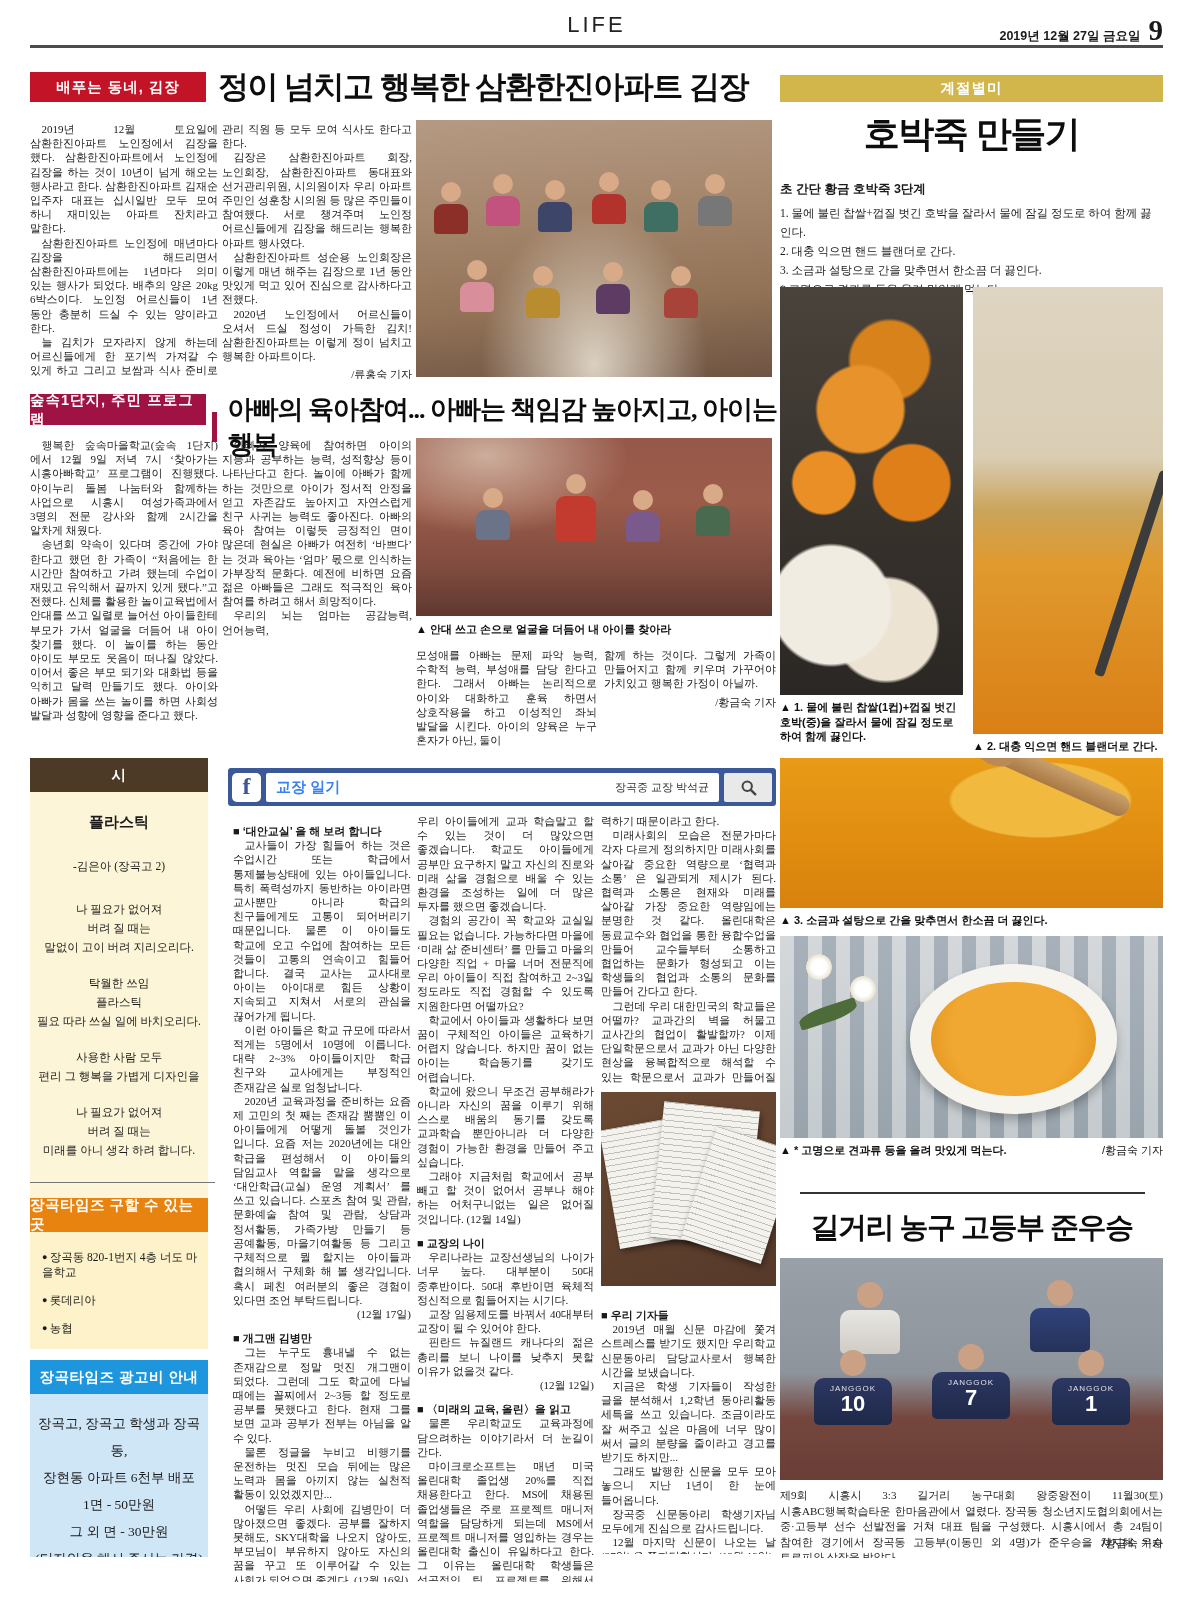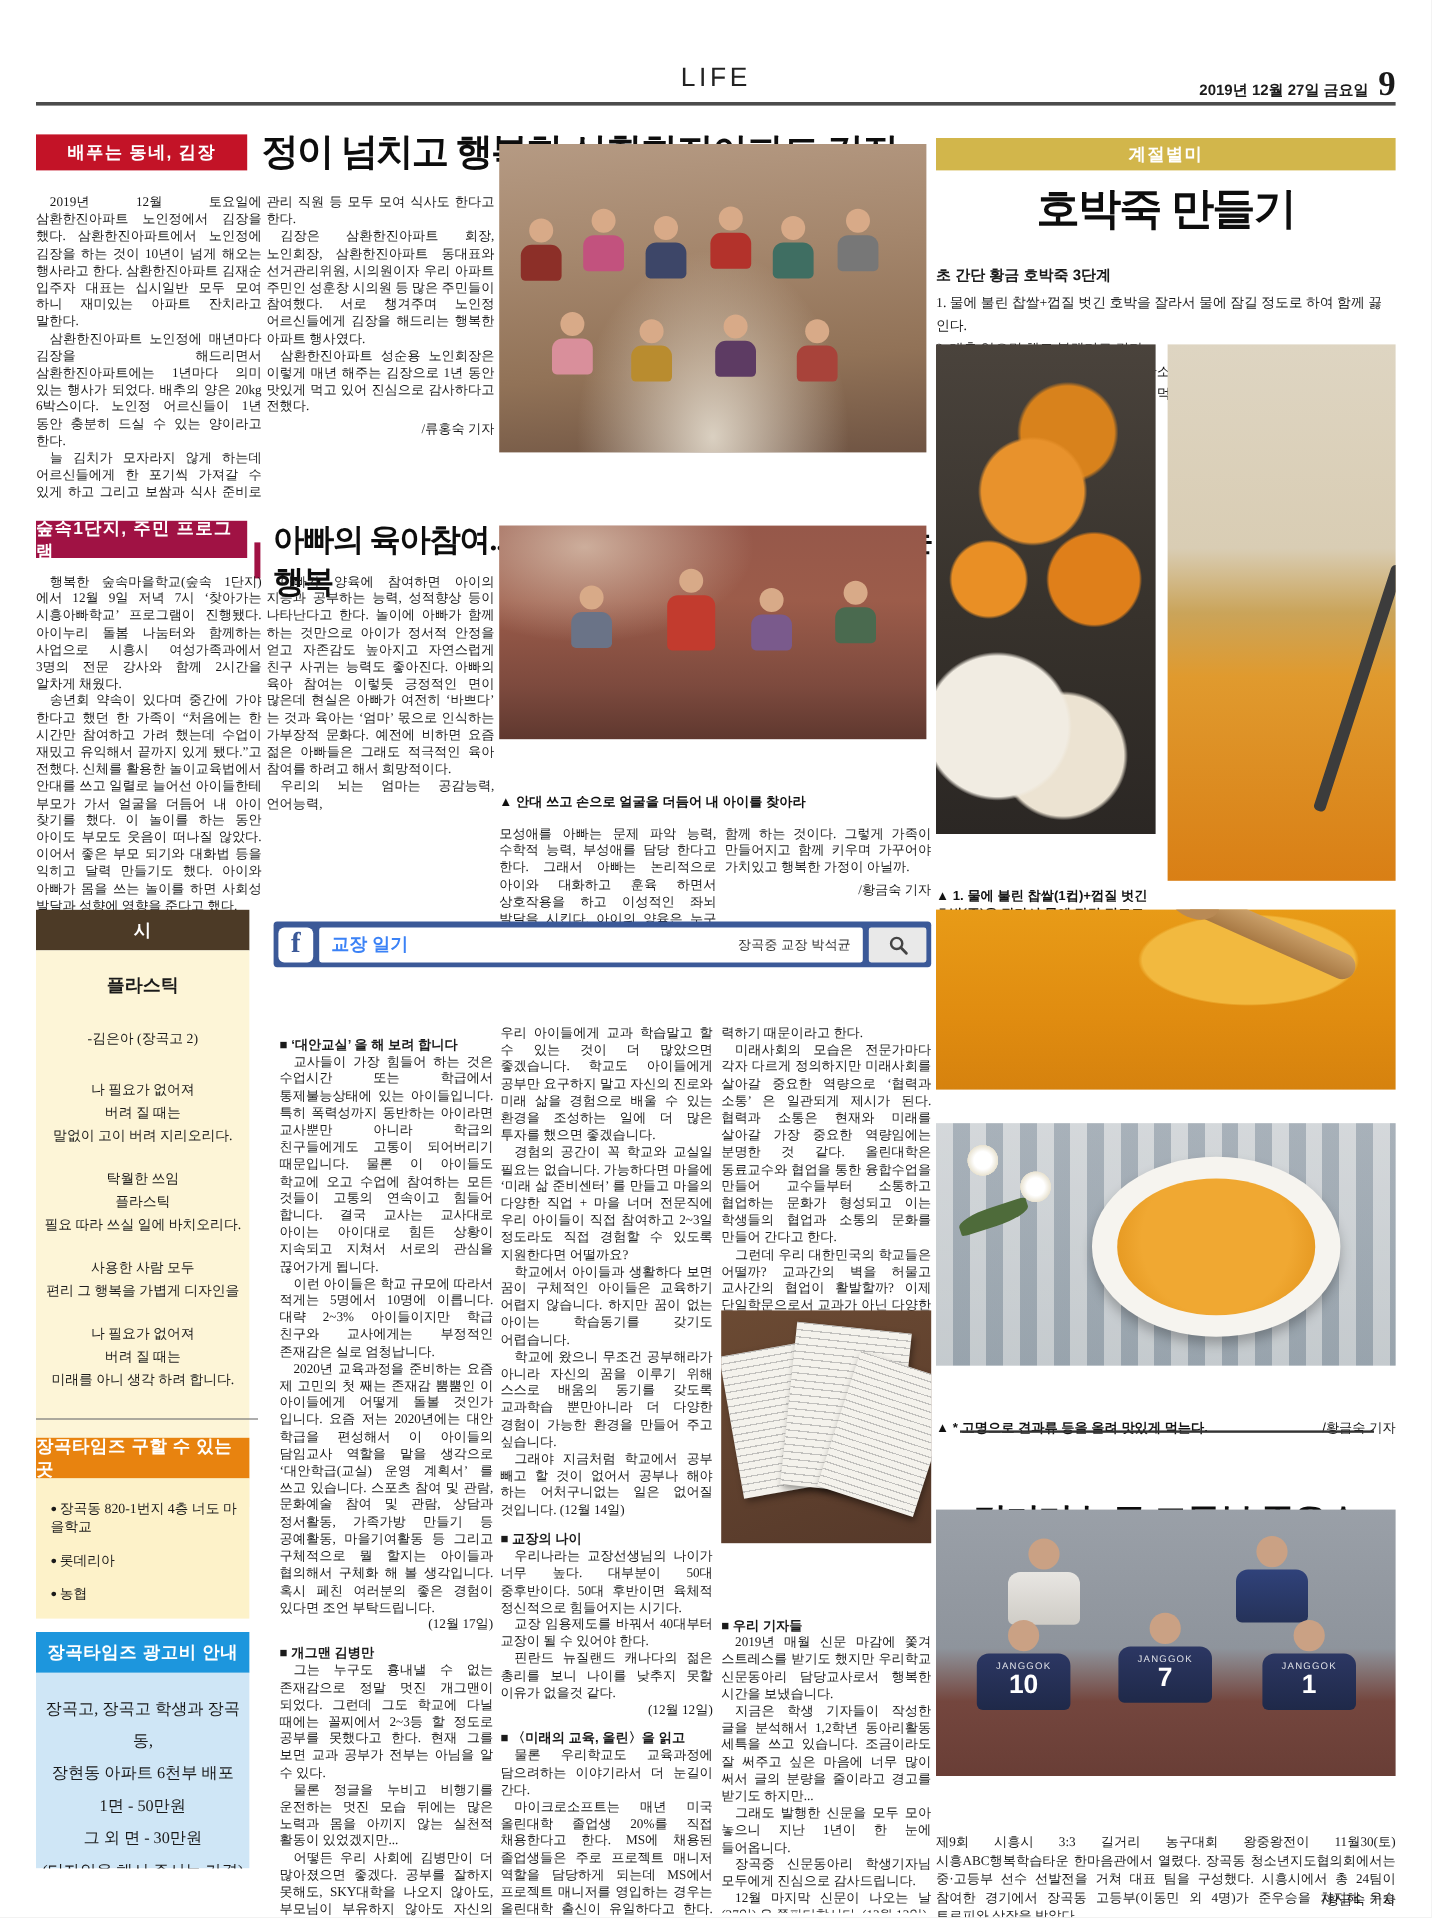--- a/index.html
+++ b/index.html
@@ -1,19 +1,19 @@
 <!DOCTYPE html>
 <html><head>
 <meta charset="utf-8">
 <style>
   * { margin:0; padding:0; box-sizing:border-box; }
   html,body { background:#e9e9e9; }
   body { font-family:"Liberation Serif", serif; color:#1a1a1a; }
   #paper { position:relative; width:1193px; height:1598px; margin:0 auto; background:#ffffff; overflow:hidden; }
-  .abs { position:absolute;margin-top:40px; }
+  .abs { position:absolute; }
 
   
   .life-title { width:100%; top:12px; text-align:center; font-size:22px; letter-spacing:3px; font-weight:400; font-family:"Liberation Sans",sans-serif; color:#222; }
   .date-wrap { top:14px; right:30px; display:flex; align-items:baseline; gap:8px; }
   .date-txt { font-size:12.5px; font-weight:bold; font-family:"Liberation Sans",sans-serif; }
   .page-num { font-size:29px; font-weight:bold; font-family:"Liberation Serif",serif; }
   .head-rule { left:30px; top:45px; width:1133px; height:3px; background:#4c4c4c; }
 
   
   .body-col { font-size:11px; line-height:14.2px; text-align:justify; overflow:hidden; word-break:keep-all; }
@@ -120,20 +120,21 @@
   <div class="abs headline" style="left:218px;top:66px;width:560px;font-size:31px;">정이 넘치고 행복한 삼환한진아파트 김장</div>
   <div class="abs body-col" style="left:30px;top:122px;width:188px;height:257px;">
       <p class="s-p">2019년 12월 토요일에 삼환한진아파트 노인정에서 김장을 했다. 삼환한진아파트에서 노인정에 김장을 하는 것이 10년이 넘게 해오는 행사라고 한다. 삼환한진아파트 김재순 입주자 대표는 십시일반 모두 모여 하니 재미있는 아파트 잔치라고 말한다.</p>
       <p class="s-p">삼환한진아파트 노인정에 매년마다 김장을 해드리면서 삼환한진아파트에는 1년마다 의미 있는 행사가 되었다. 배추의 양은 20kg 6박스이다. 노인정 어르신들이 1년 동안 충분히 드실 수 있는 양이라고 한다.</p>
       <p class="s-p">늘 김치가 모자라지 않게 하는데 어르신들에게 한 포기씩 가져갈 수 있게 하고 그리고 보쌈과 식사 준비로 노인정 어르신들과 동대표와 선거관리위원, 아파트 경비원, 아파트</p>
     </div>
   <div class="abs body-col" style="left:222px;top:122px;width:190px;height:257px;">
       <p class="s-c">관리 직원 등 모두 모여 식사도 한다고 한다.</p>
       <p class="s-p">김장은 삼환한진아파트 회장, 노인회장, 삼환한진아파트 동대표와 선거관리위원, 시의원이자 우리 아파트 주민인 성훈창 시의원 등 많은 주민들이 참여했다. 서로 챙겨주며 노인정 어르신들에게 김장을 해드리는 행복한 아파트 행사였다.</p>
       <p class="s-p">삼환한진아파트 성순용 노인회장은 이렇게 매년 해주는 김장으로 1년 동안 맛있게 먹고 있어 진심으로 감사하다고 전했다.</p>
+      <p class="s-p">2020년 노인정에서 어르신들이 오셔서 드실 정성이 가득한 김치! 삼환한진아파트는 이렇게 정이 넘치고 행복한 아파트이다.</p>
       <p class="s-b">/류홍숙 기자</p>
     </div>
   <div class="photo ph-kimjang" style="left:416px;top:120px;width:356px;height:257px;">
     <div class="fig" style="left:18px;top:62px;">
         <div class="hd"></div>
         <div class="bd" style="background:#8c2f28;"></div>
       </div>
     <div class="fig" style="left:70px;top:54px;">
         <div class="hd"></div>
         <div class="bd" style="background:#c2527e;"></div>

